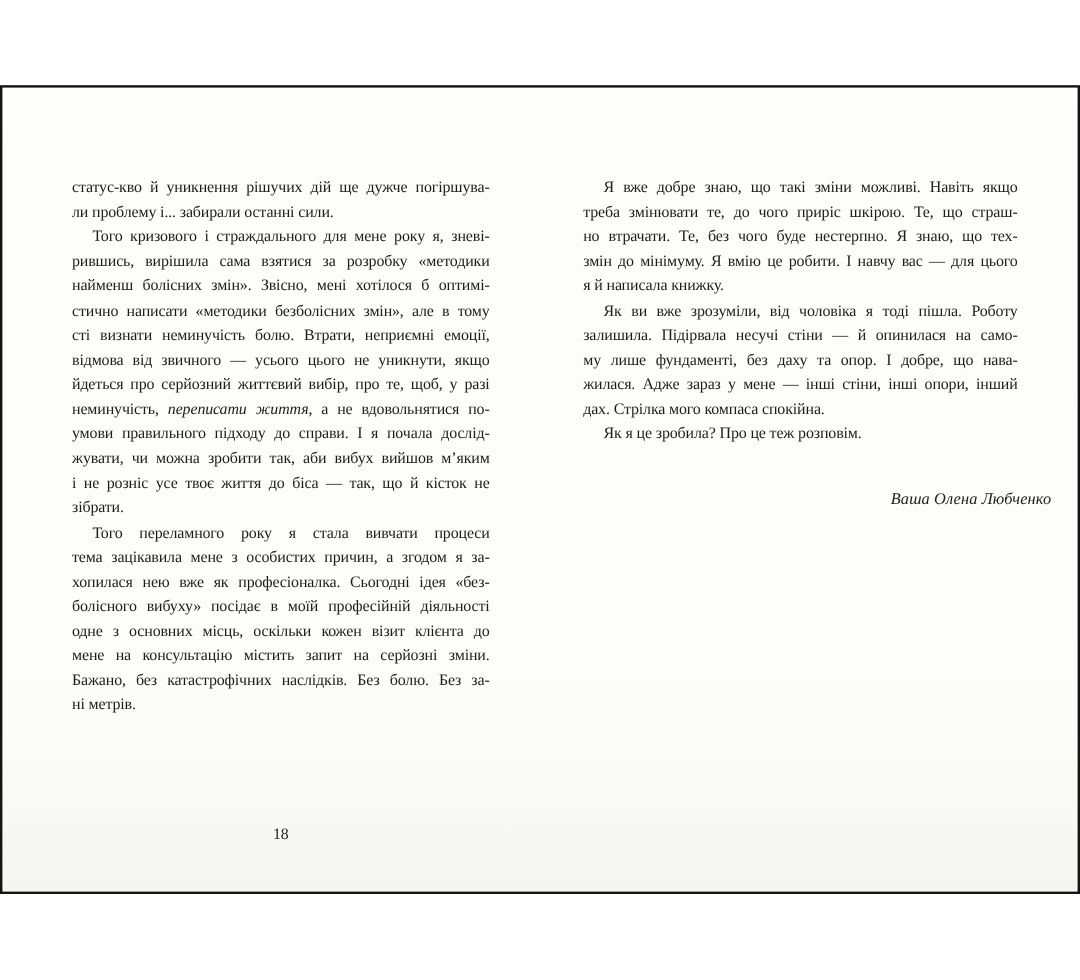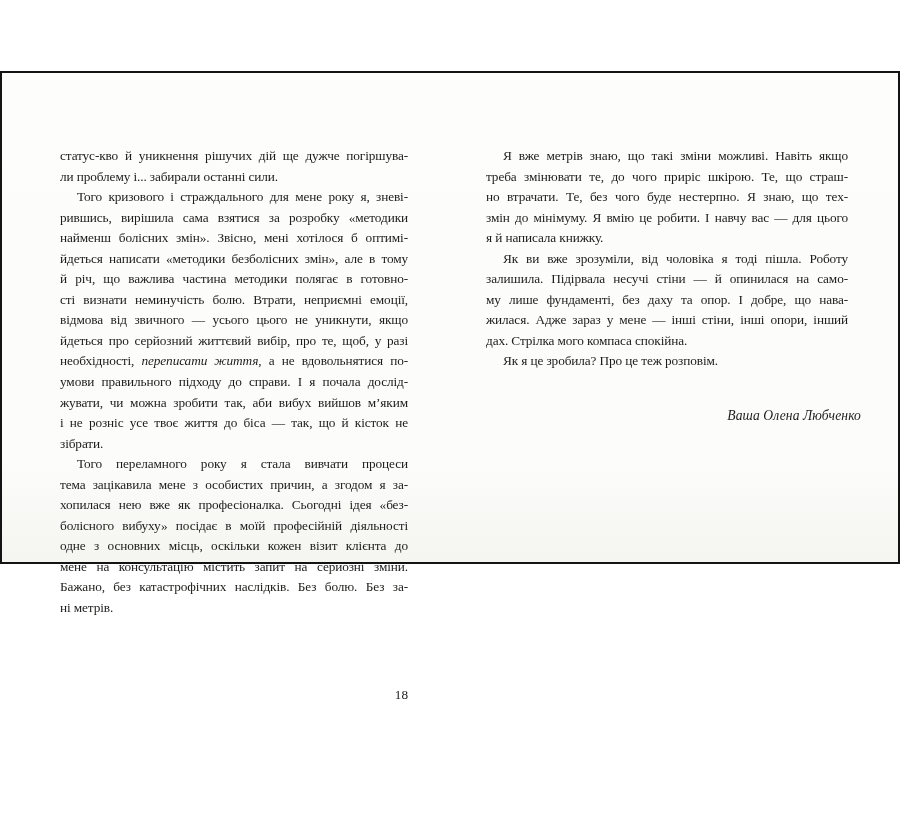--- a/index.html
+++ b/index.html
@@ -6,90 +6,89 @@
   body {
     width: 900px; height: 817px;
     background: #ffffff;
     font-family: "Liberation Serif", serif;
     position: relative;
     overflow: hidden;
   }
   .photo {
     position: absolute;
     top: 71px; left: 0;
-    width: 900px; height: 493px;
+    width: 900px; height: 674px;
     box-sizing: border-box;
     border: 2px solid #141414;
     background: linear-gradient(180deg, #fdfdfc 0%, #fcfcfa 80%, #f5f5f2 99%);
   }
   .text-block {
     position: absolute;
     color: #1c1c1a;
     font-size: 13.3px;
     line-height: 20.55px;
     letter-spacing: -0.12px;
   }
   .text-block.left-col  { left: 58px;  top: 73px; width: 348px; }
   .text-block.right-col { left: 484px; top: 73px; width: 362px; }
   .line { text-align: justify; text-align-last: justify; height: 20.55px; overflow: visible; }
   .line.last { text-align-last: left; }
   .line.indent { padding-left: 17px; }
   .it { font-style: italic; margin-top: 40px; }
   .page-num {
     position: absolute;
     left: 58px; top: 614px; width: 348px;
-    text-align: right;
+    text-align: center;
     font-size: 13.2px;
     color: #222220;
   }
   .signature {
     position: absolute;
-    left: 497px; top: 335px; width: 362px;
+    left: 512px; top: 335px; width: 362px;
     text-align: right;
     font-style: italic;
     font-size: 13.6px;
     letter-spacing: 0.1px;
     color: #1c1c1a;
   }
 </style>
 </head>
 <body>
 
 <div class="photo">
 
   <div class="text-block left-col">
       <div class="line"><span>статус-кво й уникнення рішучих дій ще дужче погіршува-</span></div>
       <div class="line last"><span>ли проблему і... забирали останні сили.</span></div>
       <div class="line indent"><span>Того кризового і страждального для мене року я, зневі-</span></div>
       <div class="line"><span>рившись, вирішила сама взятися за розробку «методики</span></div>
       <div class="line"><span>найменш болісних змін». Звісно, мені хотілося б оптимі-</span></div>
-      <div class="line"><span>йдеться написати «методики безболісних змін», але в тому</span></div>
-      <div class="line"><span>й річ, що важлива частина методики полягає в готовно-</span></div>
+      <div class="line"><span>стично написати «методики безболісних змін», але в тому</span></div>
       <div class="line"><span>сті визнати неминучість болю. Втрати, неприємні емоції,</span></div>
       <div class="line"><span>відмова від звичного — усього цього не уникнути, якщо</span></div>
       <div class="line"><span>йдеться про серйозний життєвий вибір, про те, щоб, у разі</span></div>
-      <div class="line"><span>необхідності, </span><span class="it">переписати життя</span><span>, а не вдовольнятися по-</span></div>
+      <div class="line"><span>неминучість, </span><span class="it">переписати життя</span><span>, а не вдовольнятися по-</span></div>
       <div class="line"><span>умови правильного підходу до справи. І я почала дослід-</span></div>
       <div class="line"><span>жувати, чи можна зробити так, аби вибух вийшов м’яким</span></div>
       <div class="line"><span>і не розніс усе твоє життя до біса — так, що й кісток не</span></div>
       <div class="line last"><span>зібрати.</span></div>
       <div class="line indent"><span>Того переламного року я стала вивчати процеси</span></div>
       <div class="line"><span>тема зацікавила мене з особистих причин, а згодом я за-</span></div>
       <div class="line"><span>хопилася нею вже як професіоналка. Сьогодні ідея «без-</span></div>
       <div class="line"><span>болісного вибуху» посідає в моїй професійній діяльності</span></div>
       <div class="line"><span>одне з основних місць, оскільки кожен візит клієнта до</span></div>
       <div class="line"><span>мене на консультацію містить запит на серйозні зміни.</span></div>
       <div class="line"><span>Бажано, без катастрофічних наслідків. Без болю. Без за-</span></div>
       <div class="line last"><span>ні метрів.</span></div>
     </div>
 
   <div class="page-num">18</div>
 
   <div class="text-block right-col">
-      <div class="line indent"><span>Я вже метрів знаю, що такі зміни можливі. Навіть якщо</span></div>
+      <div class="line indent"><span>Я вже добре знаю, що такі зміни можливі. Навіть якщо</span></div>
       <div class="line"><span>треба змінювати те, до чого приріс шкірою. Те, що страш-</span></div>
       <div class="line"><span>но втрачати. Те, без чого буде нестерпно. Я знаю, що тех-</span></div>
       <div class="line"><span>змін до мінімуму. Я вмію це робити. І навчу вас — для цього</span></div>
       <div class="line last"><span>я й написала книжку.</span></div>
       <div class="line indent"><span>Як ви вже зрозуміли, від чоловіка я тоді пішла. Роботу</span></div>
       <div class="line"><span>залишила. Підірвала несучі стіни — й опинилася на само-</span></div>
       <div class="line"><span>му лише фундаменті, без даху та опор. І добре, що нава-</span></div>
       <div class="line"><span>жилася. Адже зараз у мене — інші стіни, інші опори, інший</span></div>
       <div class="line last"><span>дах. Стрілка мого компаса спокійна.</span></div>
       <div class="line indent last"><span>Як я це зробила? Про це теж розповім.</span></div>

